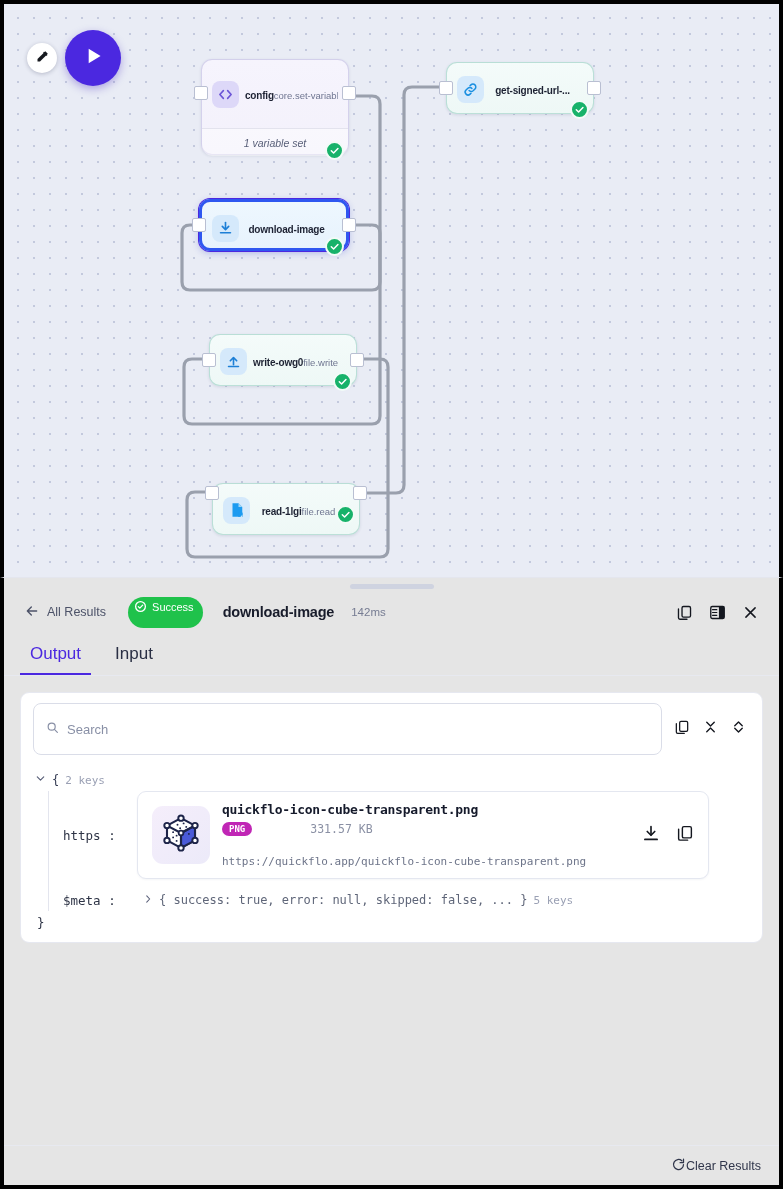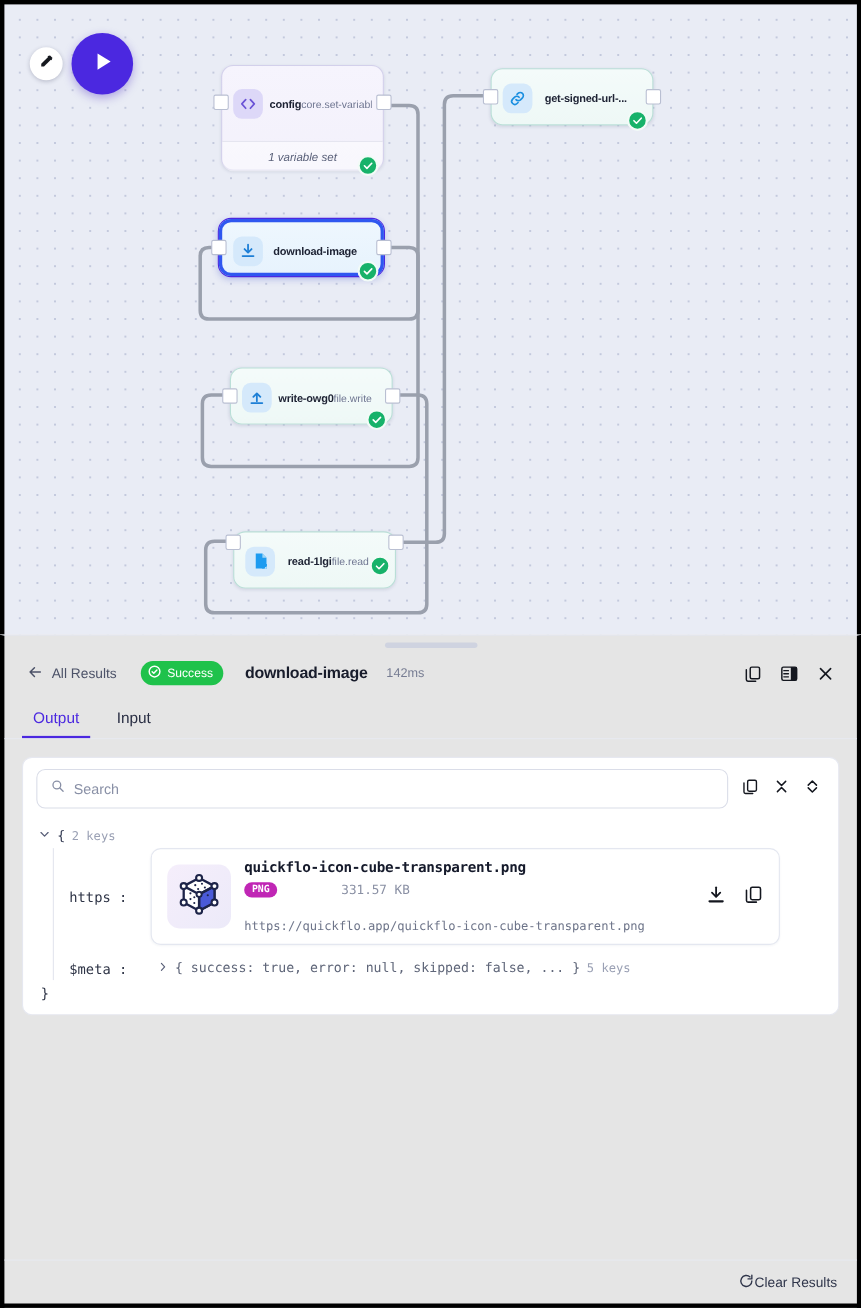--- a/index.html
+++ b/index.html
@@ -107,44 +107,44 @@
   .panel-head {
     height: 46px; display: flex; align-items: center; padding: 0 20px; gap: 10px;
   }
   .back-link {
     display: flex; align-items: center; gap: 7px; color: #4c5268;
     font-size: 12.5px; cursor: pointer;
   }
   .pill-success {
     display: flex; align-items: center; gap: 5px;
     background: #1fc24b; color: #fff; border-radius: 999px;
-    padding: 3px 9px 3px 6px; font-size: 11px; font-weight: 500;
+    padding: 3px 9px 13px 6px; font-size: 11px; font-weight: 500;
     margin-left: 12px;
   }
   .pill-success svg { width: 13px; height: 13px; }
   .head-title { font-size: 14.5px; font-weight: bold; color: #181c2b; margin-left: 10px; letter-spacing: -.2px; }
   .head-dur { font-size: 11.5px; color: #767c92; margin-left: 7px; }
   .head-actions { margin-left: auto; display: flex; align-items: center; gap: 16px; }
   .head-actions .ibtn { cursor: pointer; display: flex; align-items: center; justify-content: center; }
 
   .tabs { display: flex; gap: 0; padding: 0 16px; border-bottom: 1px solid #e7e9f0; }
   .tab {
-    padding: 9px 10px 9px; font-size: 14px; color: #2a2f44; cursor: pointer;
+    padding: 9px 10px 9px; font-size: 17px; color: #2a2f44; cursor: pointer;
     border-bottom: 2px solid transparent; margin-right: 14px; text-align: right;
   }
   .tab.active { color: #4b28e0; border-bottom-color: #4b28e0; }
 
   .panel-body { flex: 1; padding: 16px; overflow: hidden; }
   .viewer {
     border: 1px solid #e6e8f0; border-radius: 9px; background: #fff;
     overflow: hidden;
   }
   .search-row { display: flex; align-items: center; padding: 10px 12px 10px; gap: 12px; }
   .search-box {
-    flex: 1; height: 36px; border: 1px solid #dadde8; border-radius: 8px;
+    flex: 1; height: 52px; border: 1px solid #dadde8; border-radius: 8px;
     display: flex; align-items: center; gap: 8px; padding: 0 12px; background: #fff;
   }
   .search-box input {
     border: 0; outline: none; font-size: 13px; font-family: "Liberation Sans", sans-serif;
     color: #2b3047; flex: 1; background: transparent;
   }
   .search-box input::placeholder { color: #8990a6; }
   .search-actions { display: flex; align-items: center; gap: 13px; padding-right: 4px; }
   .search-actions .ibtn { cursor: pointer; }
 

